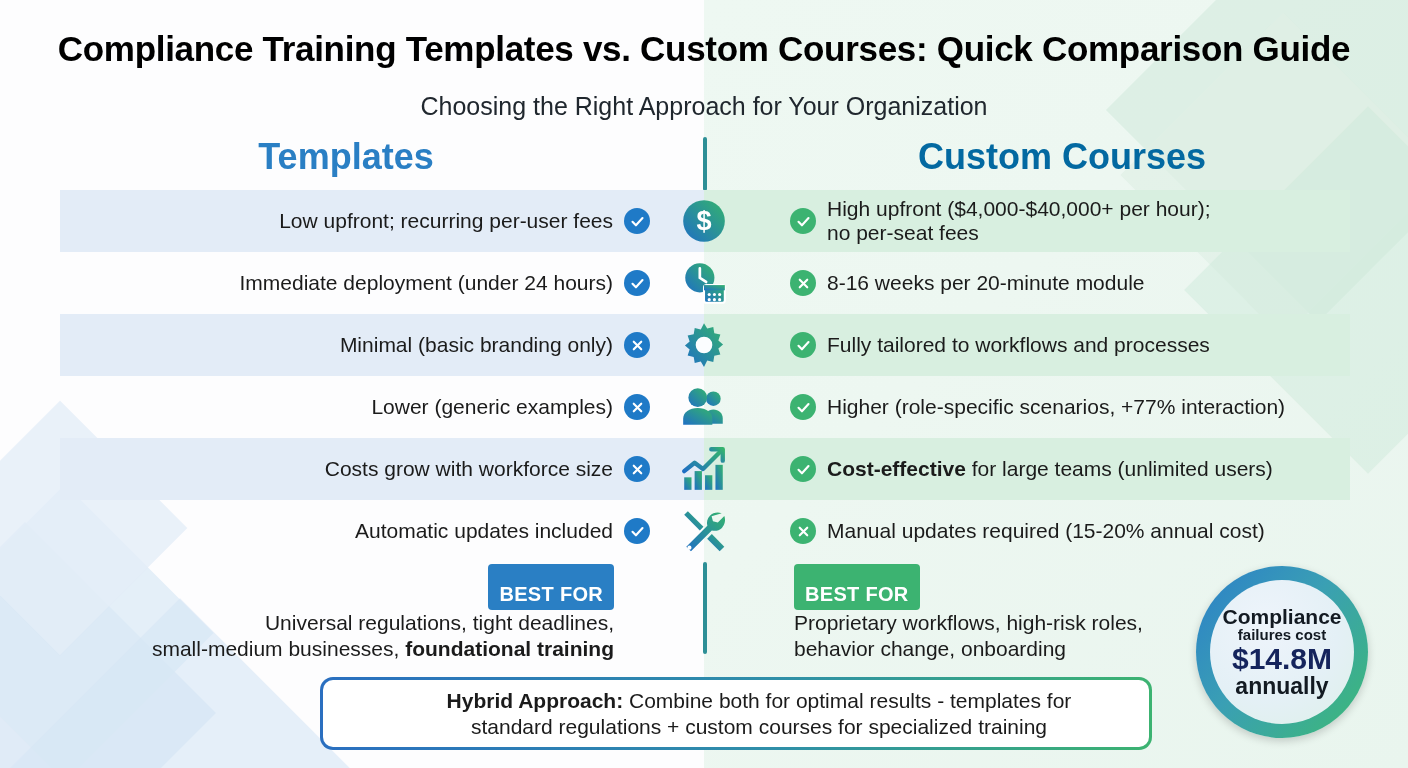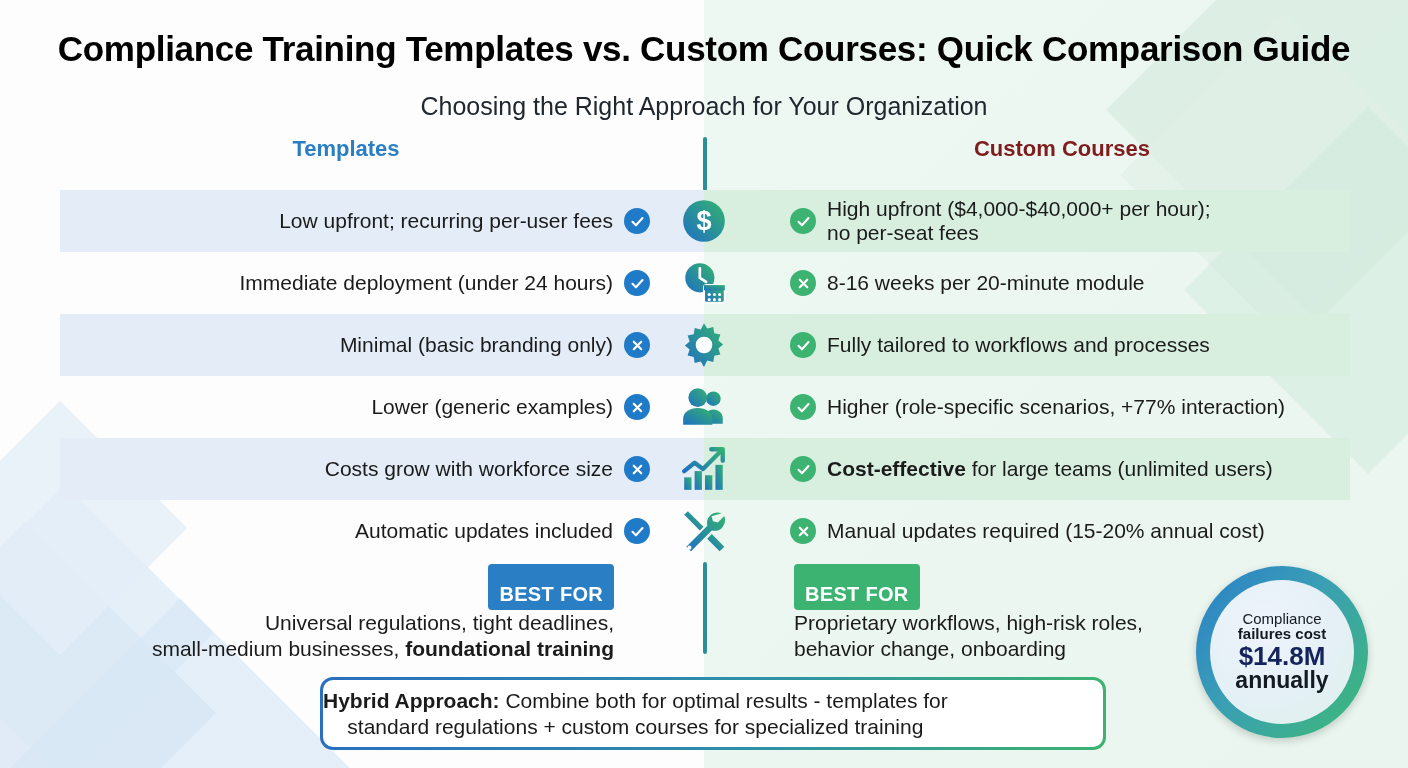--- a/index.html
+++ b/index.html
@@ -24,23 +24,23 @@
   .cb3{left:60px;bottom:-120px;width:240px;height:240px;background:#d5e6f5;opacity:.6;transform:rotate(45deg);}
   .cb4{left:-30px;bottom:150px;width:180px;height:180px;background:#e3eef8;opacity:.8;transform:rotate(45deg);}
 
   
   .title{position:absolute;left:0;top:29px;width:1408px;text-align:center;
          font-size:35px;font-weight:bold;color:#000000;letter-spacing:-.3px;}
   .subtitle{position:absolute;left:0;top:80px;width:1408px;text-align:center;
             font-size:25px;color:#20272e;font-weight:400;margin-top:12px;}
 
   
-  .col-head{position:absolute;top:136px;font-size:22px;font-weight:bold;}
+  .col-head{position:absolute;top:136px;font-size:36px;font-weight:bold;}
   .col-head.left{left:0;width:692px;text-align:center;color:#2a7fc4;}
-  .col-head.right{left:716px;width:692px;text-align:center;color:#7f1d1d;}
+  .col-head.right{left:716px;width:692px;text-align:center;color:#0369a1;}
 
   
   .divider{position:absolute;left:703px;width:4px;background:#2d8f96;border-radius:2px;}
   .div-top{top:137px;height:54px;}
   .div-bot{top:562px;height:92px;}
 
   
   .rows{position:absolute;left:0;top:190px;width:1312px;}
   .row{position:relative;height:62px;display:flex;align-items:center;}
   .row .stripe-l{position:absolute;left:60px;top:0;width:644px;height:100%;}
@@ -77,36 +77,36 @@
   .bf-badge.blue{background:#2a7fc4;}
   .bf-badge.green{background:#3cb371;}
   .bf-text{font-size:21px;color:#1b1b1b;line-height:1.24;}
   .bf-text b{font-weight:bold;}
   .bf-left{left:60px;top:564px;width:554px;text-align:right;}
   .bf-right{left:794px;top:564px;width:420px;text-align:left;}
   .hybrid-inner{position:absolute;left:320px;top:677px;width:780px;height:67px;
           border:3px solid transparent;border-radius:13px;
           background:linear-gradient(#fff,#fff) padding-box,
                      linear-gradient(90deg,#2a6fc0 0%,#2f8fa8 55%,#3cb371 100%) border-box;
-          display:flex;align-items:center;}
+          display:flex;align-items:center;justify-content:center;padding-left:46px;}
   .hybrid-text{font-size:21px;color:#1b1b1b;text-align:center;line-height:1.22;}
   .hybrid-text b{font-weight:bold;}
 
   
   .badge{position:absolute;left:1196px;top:566px;width:172px;height:172px;border-radius:50%;
          background:linear-gradient(130deg,#2b7fc9 0%,#3a9fb4 45%,#3dba74 100%);
          display:flex;align-items:center;justify-content:center;
          box-shadow:0 3px 9px rgba(0,0,0,.18);}
   .badge-inner{width:144px;height:144px;border-radius:50%;
          background:radial-gradient(circle at 38% 32%,#eef4fb 0%,#e4f0f6 55%,#ddf0e8 100%);
          display:flex;flex-direction:column;align-items:center;justify-content:center;
          text-align:center;line-height:1.03;}
-  .badge-l1{font-size:15px;font-weight:normal;color:#131a22;}
+  .badge-l1{font-size:21px;font-weight:bold;color:#131a22;}
   .badge-l2{font-size:15px;font-weight:bold;color:#131a22;}
-  .badge-big{font-size:26px;font-weight:bold;color:#15245c;margin:1px 0 0;}
+  .badge-big{font-size:30px;font-weight:bold;color:#15245c;margin:1px 0 0;}
   .badge-l4{font-size:23px;font-weight:bold;color:#131a22;}
 </style>
 </head>
 <body>
 
 <div id="stage">
 
   <div class="bg-left"></div>
   <div class="bg-right"></div>
   <div class="chev cg1"></div>

